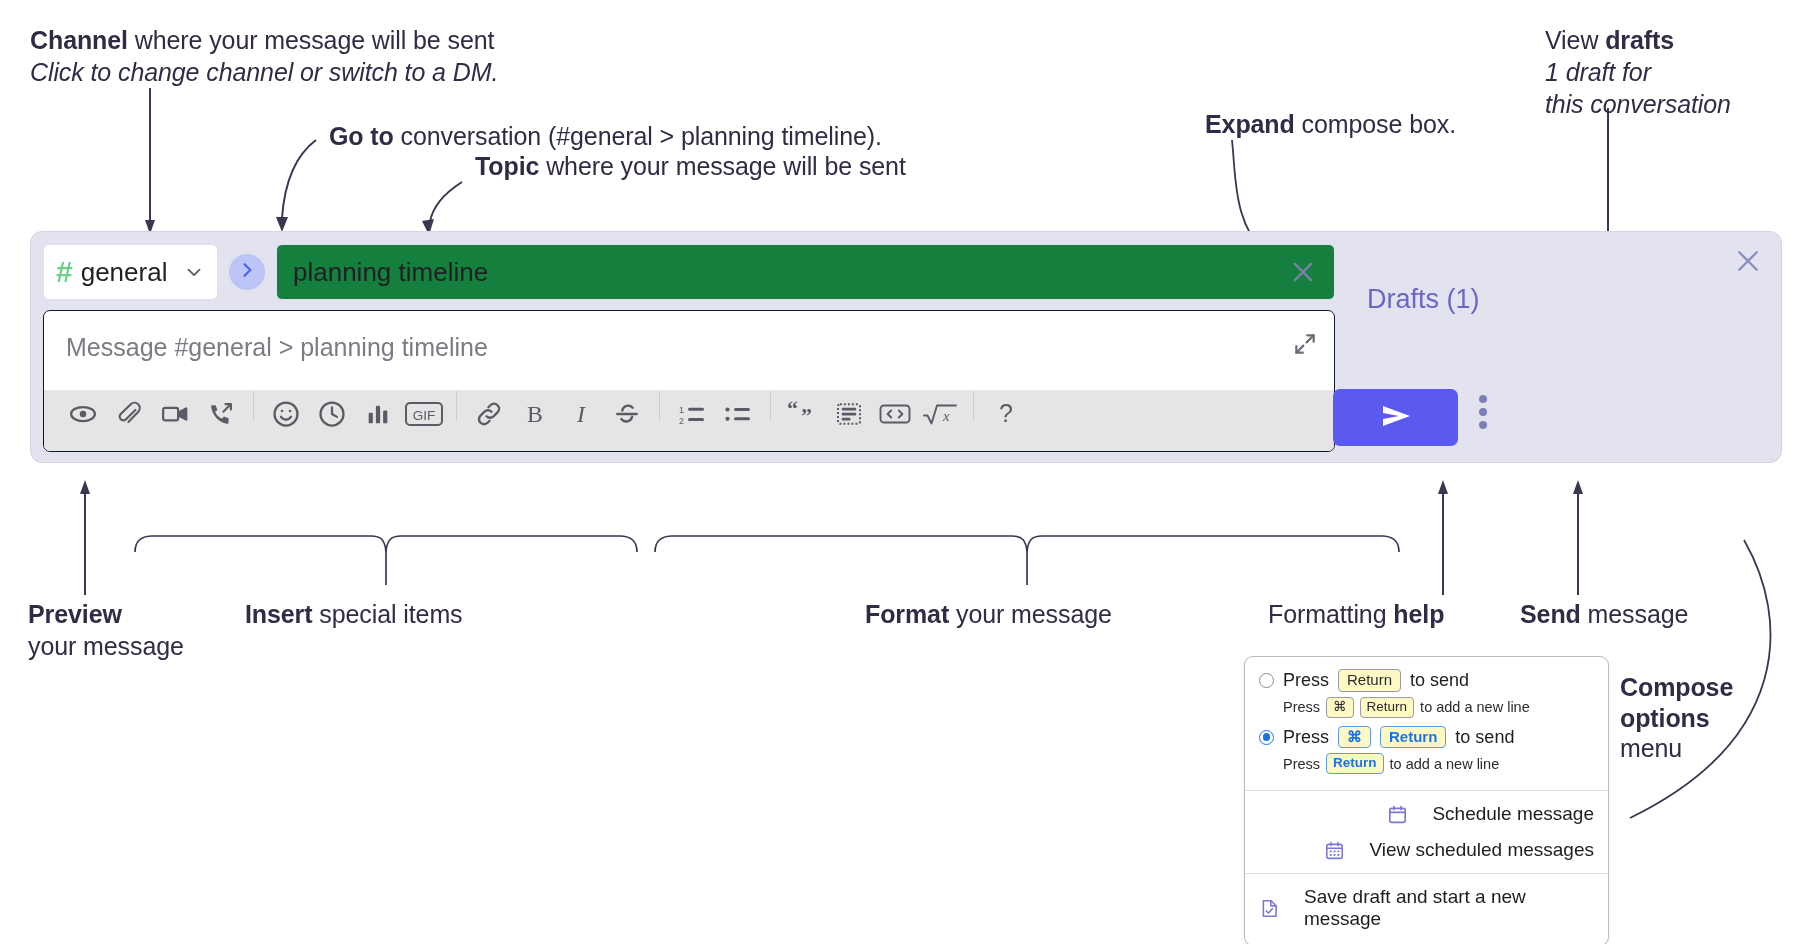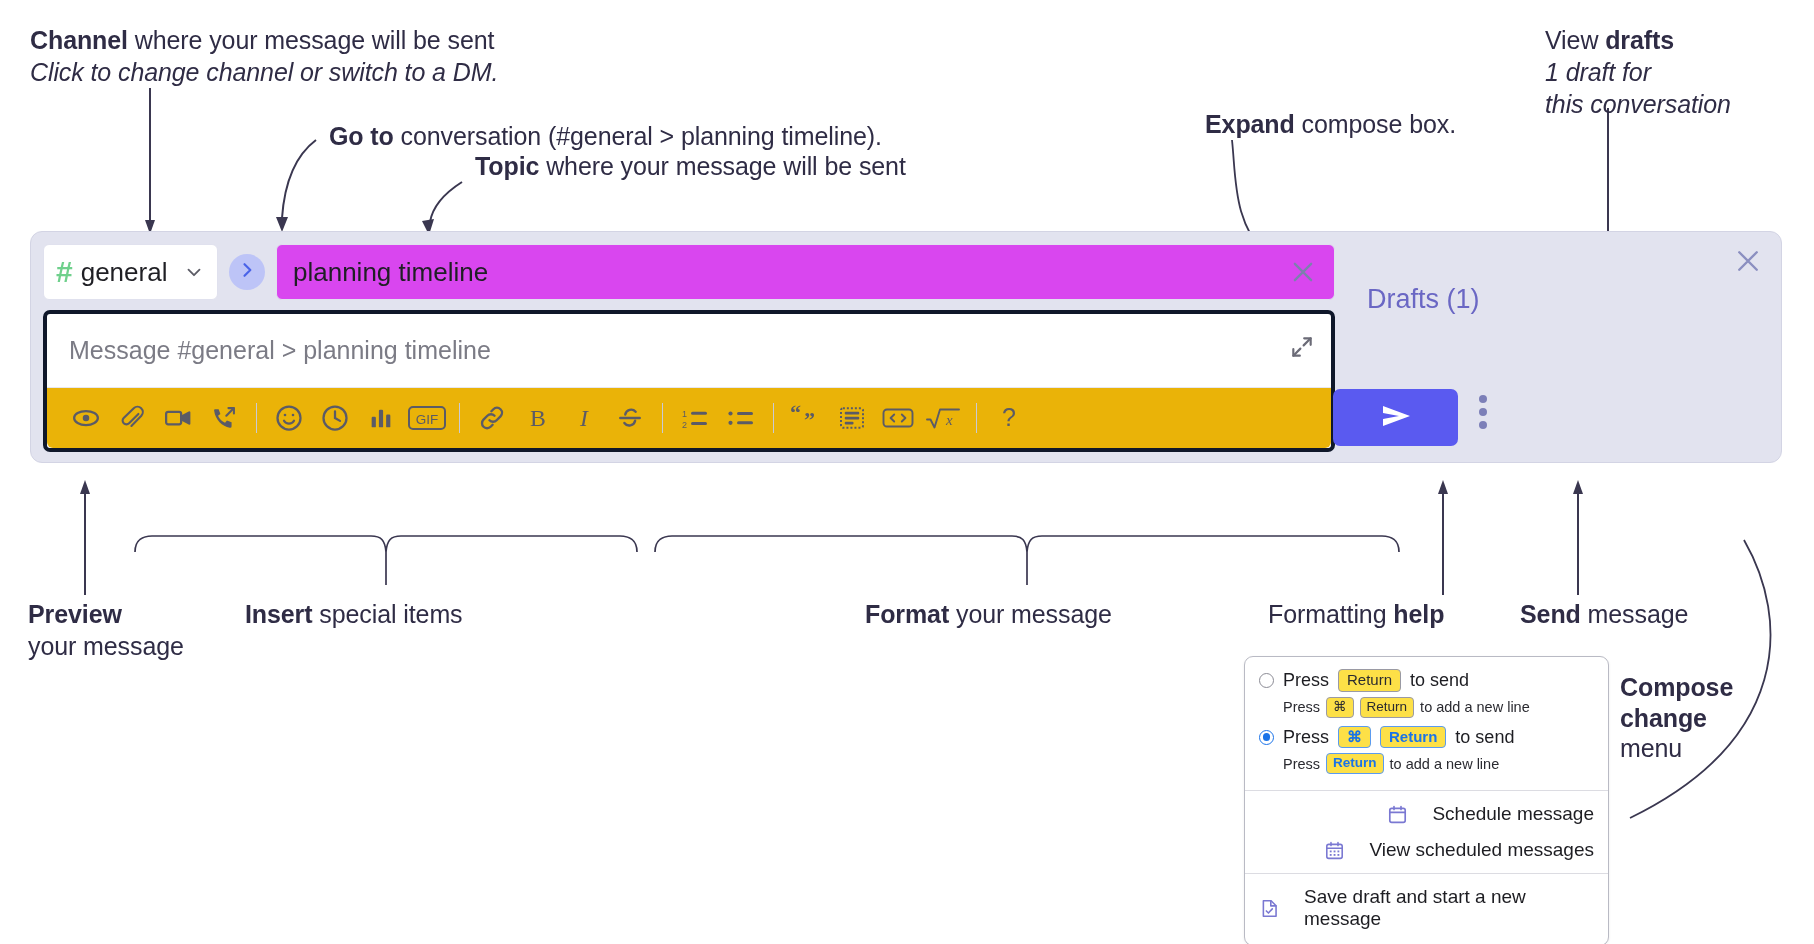--- a/index.html
+++ b/index.html
@@ -56,46 +56,46 @@
   .chev { margin-left:auto; color:#5c5c66; display:flex; }
 
   .goto-btn {
     width:36px; height:36px; border-radius:50%;
     background:#bdc4f7; margin:0 11px;
     display:flex; align-items:center; justify-content:center;
     cursor:pointer; flex:0 0 auto;
   }
 
   .topic-field {
-    flex:1; height:56px; background:#d946ef;
+    flex:1; height:56px; background:#15803d;
     border:1px solid #e0e1ee; border-radius:6px;
     display:flex; align-items:center; padding:0 16px;
   }
   .topic-value { font-size:26px; color:#1f1f24; }
   .topic-clear { margin-left:auto; cursor:pointer; display:flex; color:#7c7fae; }
 
   
   .msg-box {
     margin-top:10px;
-    background:#fff; border:4px solid #0f172a; border-radius:7px;
+    background:#fff; border:1px solid #0f172a; border-radius:7px;
     height:142px; position:relative;
   }
   .msg-placeholder {
     position:absolute; left:22px; top:22px;
     font-size:25px; color:#7b7b85;
   }
   .expand-btn {
     position:absolute; right:16px; top:20px; cursor:pointer; color:#6b6b77;
     display:flex;
   }
   .toolbar {
     position:absolute; left:0; right:0; bottom:0; height:61px;
-    background:#eab308; border-top:1px solid #e6e7f0;
+    background:#e5e5e5; border-top:1px solid #e6e7f0;
     border-radius:0 0 6px 6px;
-    display:flex; align-items:center; padding:0 16px;
+    display:flex; padding:0 16px;
   }
   .tb-item {
     width:46px; height:46px; display:flex; align-items:center; justify-content:center;
     color:#5b5b66; cursor:pointer; flex:0 0 auto;
   }
   .tb-sep { width:1px; height:30px; background:#c9cad6; margin:0 9px; flex:0 0 auto; }
 
   
   .panel-close {
     position:absolute; right:18px; top:14px; cursor:pointer; color:#8b8fc0; display:flex;
@@ -130,21 +130,21 @@
     width:15px; height:15px; border-radius:50%; border:1.6px solid #8b8b95;
     flex:0 0 auto; background:#fff; position:relative;
   }
   .radio.on { border-color:#1a73e8; }
   .radio.on::after {
     content:""; position:absolute; inset:2.6px; border-radius:50%; background:#1a73e8;
   }
   .ctx-opt-sub { display:flex; align-items:center; gap:6px; font-size:14.5px; margin:5px 0 4px 24px; color:#2a2a30; }
   .key {
     border:1px solid #9a9aa4; border-radius:4px; padding:1px 8px;
-    font-size:15px; line-height:1.25; color:#2a2a30; background:#fde047; white-space:nowrap;
+    font-size:15px; line-height:1.25; color:#2a2a30; background:#fef9c3; white-space:nowrap;
   }
   .key.sm { font-size:13.5px; padding:1px 6px; }
   .key.blue { border-color:#5b9bf0; color:#1a73e8; font-weight:700; }
   .key.blue.sm { font-weight:700; }
   .ctx-sep { height:1px; background:#dcdce2; }
   .ctx-row {
     display:flex; align-items:center; gap:24px; padding:7px 14px; font-size:19px; cursor:pointer;justify-content:flex-end;
   }
   .ctx-ico { width:21px; height:21px; color:#7a78d2; flex:0 0 auto; display:flex; }
 </style>
@@ -231,21 +231,21 @@
   <div class="anno" style="left:1268px; top:598px;text-align:center;">
     <span>Formatting </span><b>help</b>
   </div>
 
   <div class="anno" style="left:1520px; top:598px;">
     <b>Send</b><span> message</span>
   </div>
 
   <div class="anno" style="left:1620px; top:672px; line-height:1.22;">
     <div><b>Compose</b></div>
-    <div><b>change</b></div>
+    <div><b>options</b></div>
     <div><span>menu</span></div>
   </div>
 
   <div class="compose-panel">
 
     <div class="panel-close">
       <svg width="30" height="30" viewBox="0 0 24 24" fill="none" stroke="#8b8fc0" stroke-width="1.9" stroke-linecap="round">
           <path d="M5 5 L19 19 M19 5 L5 19"></path>
         </svg>
     </div>

